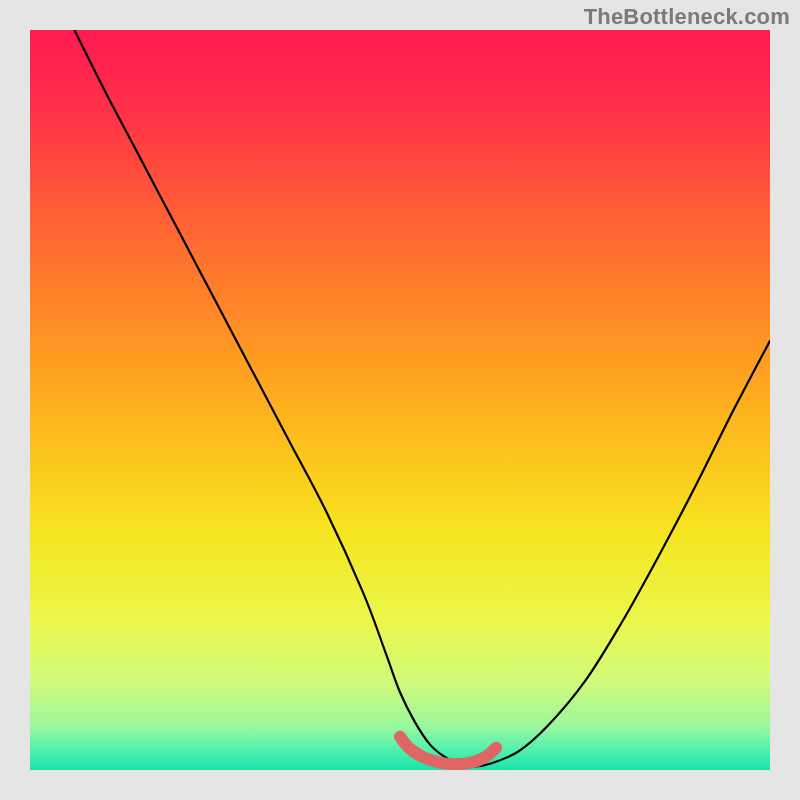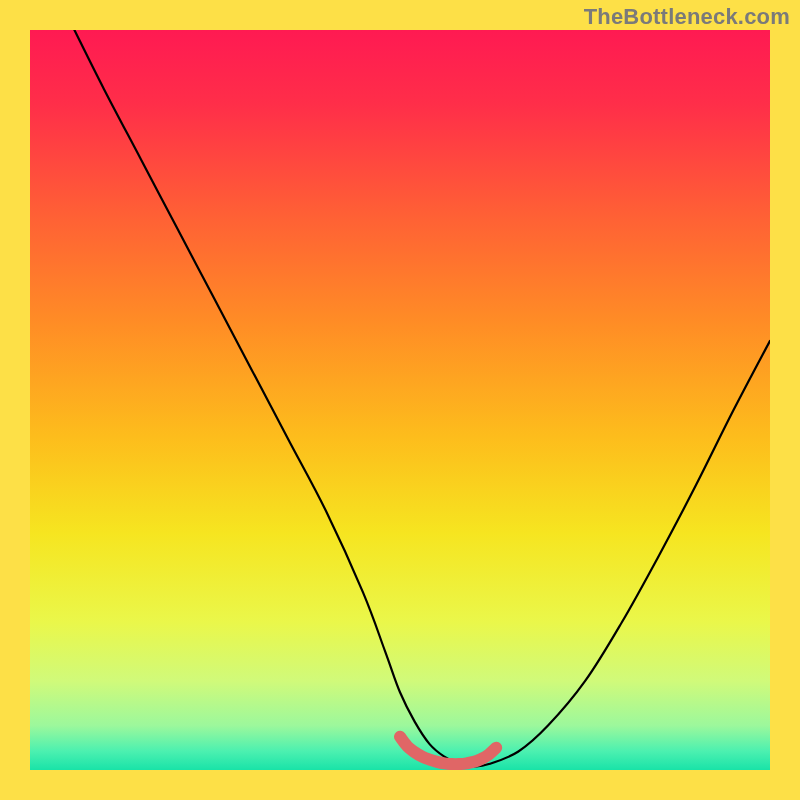--- a/index.html
+++ b/index.html
@@ -9,21 +9,21 @@
     height: 800px;
     background: #000;
     overflow: hidden;
   }
   .frame {
     position: absolute;
     left: 0;
     top: 0;
     width: 800px;
     height: 800px;
-    background: #fde047;
+    background: #e5e5e5;
   }
   .plot {
     position: absolute;
     left: 30px;
     top: 30px;
     width: 740px;
     height: 740px;
     overflow: hidden;
   }
   .gradient {

